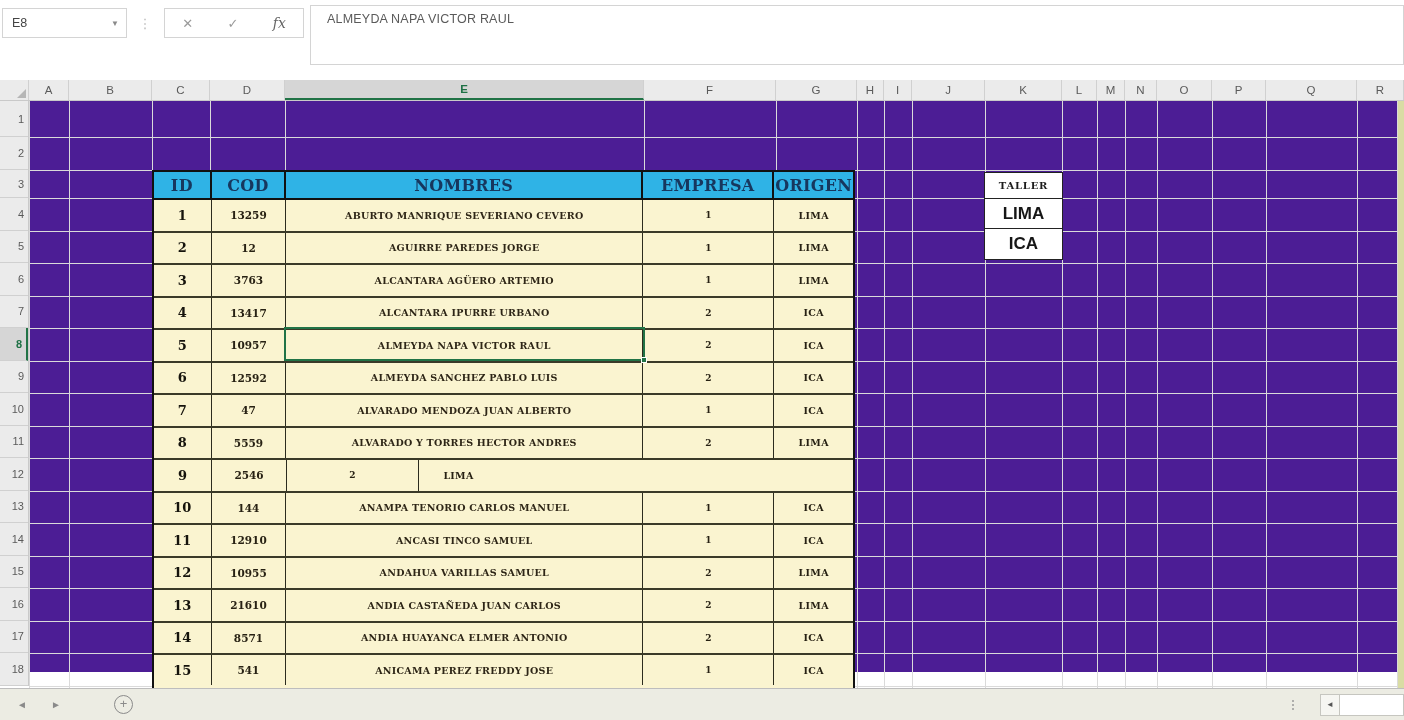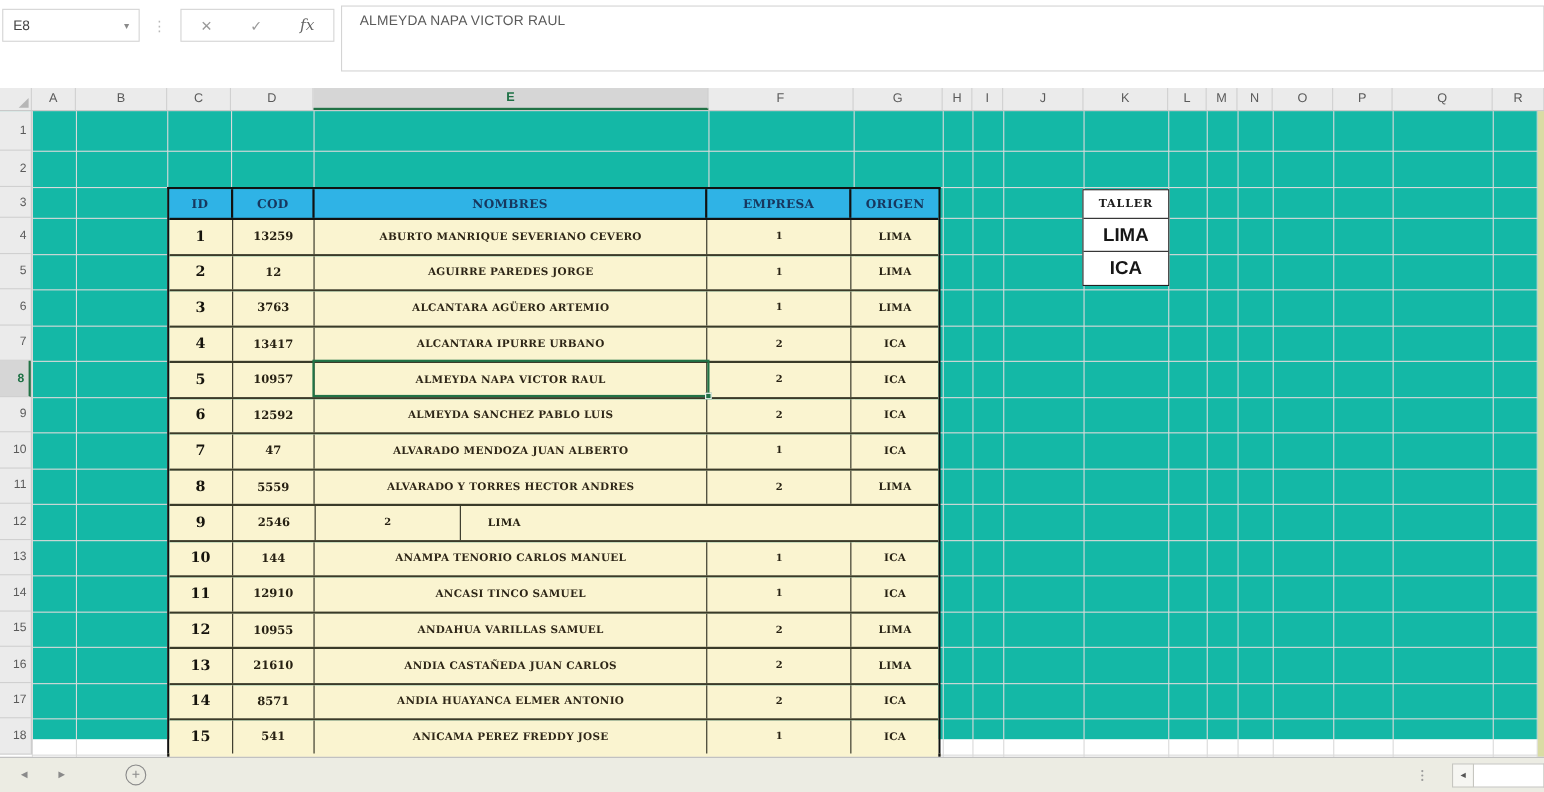--- a/index.html
+++ b/index.html
@@ -1,18 +1,18 @@
 <!DOCTYPE html>
 <html><head>
 <meta charset="utf-8">
 <style>
   * { margin:0; padding:0; box-sizing:border-box; }
   html,body { width:1404px; height:720px; }
   body { font-family:"Liberation Sans", sans-serif; background:#fff; overflow:hidden; }
-  #app { position:relative; width:1404px; height:672px; background:#14b8a6; }
+  #app { position:relative; width:1404px; height:672px; background:#4c1d95; }
 
   
   .topbar { position:absolute; left:0; top:0; width:1404px; height:80px; background:#fff; z-index:6; }
   .namebox { position:absolute; left:2px; top:8px; width:125px; height:30px; border:1px solid #d4d4d4; background:#fff;
              display:flex; align-items:center; }
   .namebox .val { flex:1; padding-left:9px; font-size:12.5px; color:#444; }
   .namebox .arr { width:22px; text-align:center; color:#8a8a8a; font-size:8px; }
   .vdots { position:absolute; left:140px; top:12px; width:10px; height:24px; color:#b9b9b9; font-size:13px; line-height:6px;
            display:flex; flex-direction:column; align-items:center; justify-content:center; letter-spacing:0; }
   .btngroup { position:absolute; left:164px; top:8px; width:140px; height:30px; border:1px solid #d4d4d4; background:#fff;
@@ -43,21 +43,21 @@
   .hline { position:absolute; height:1px; background:#dadada; z-index:1; }
 
   
   .titlecell { position:absolute; left:152px; top:103px; width:703px; height:34px; background:#FFFF00;
                border:2px solid #111; z-index:2; display:flex; align-items:center; justify-content:center;
                font-family:"DejaVu Serif", serif; font-weight:bold; font-size:13.5px; color:#111; letter-spacing:0.4px; }
 
   .dtable { position:absolute; left:152px; top:170px; width:703px; z-index:2; border:2px solid #111; border-bottom:none;
             font-family:"DejaVu Serif", serif; }
   .thead { display:flex; height:28px; background:#2FB3E6; border-bottom:2px solid #111; }
-  .thead .hc { display:flex; align-items:center; justify-content:center; font-weight:bold; font-size:11px;
+  .thead .hc { display:flex; align-items:center; justify-content:center; font-weight:bold; font-size:16px;
                color:#17375E; border-right:2px solid #111; letter-spacing:0.3px; }
   .thead .hc:last-child { border-right:none; }
   .drow { display:flex; height:32.5px; background:#FAF4D0; border-bottom:2px solid #3a3a28; }
   .drow .dc { display:flex; align-items:center; justify-content:center; border-right:1.5px solid #2c2c1e; overflow:hidden; }
   .drow .dc:last-child { border-right:none; }
   .c-id  { width:58px;  font-weight:bold; font-size:13px;   color:#15130c; }
   .c-cod { width:75px;  font-weight:bold; font-size:10.5px; color:#272113; }
   .c-nom { width:359px; font-weight:bold; font-size:9.5px;  color:#2e2617; letter-spacing:0.25px; }
   .c-emp { width:132px; font-weight:bold; font-size:9px;    color:#272113; }
   .c-ori { width:79px;  font-weight:bold; font-size:9.5px;  color:#272113; letter-spacing:0.3px; }

